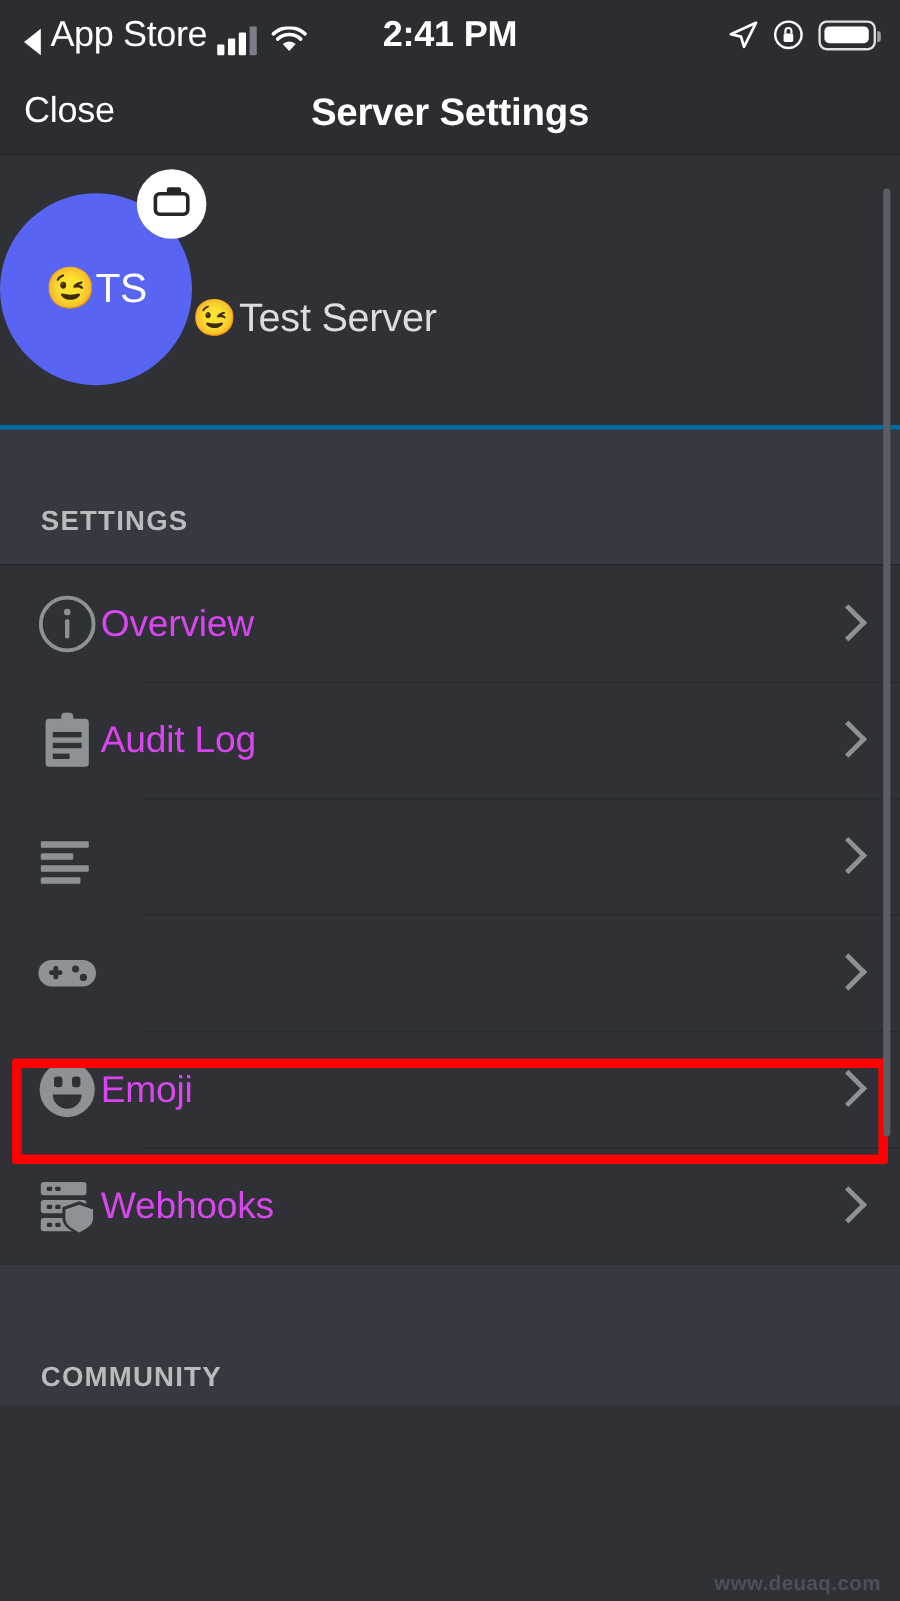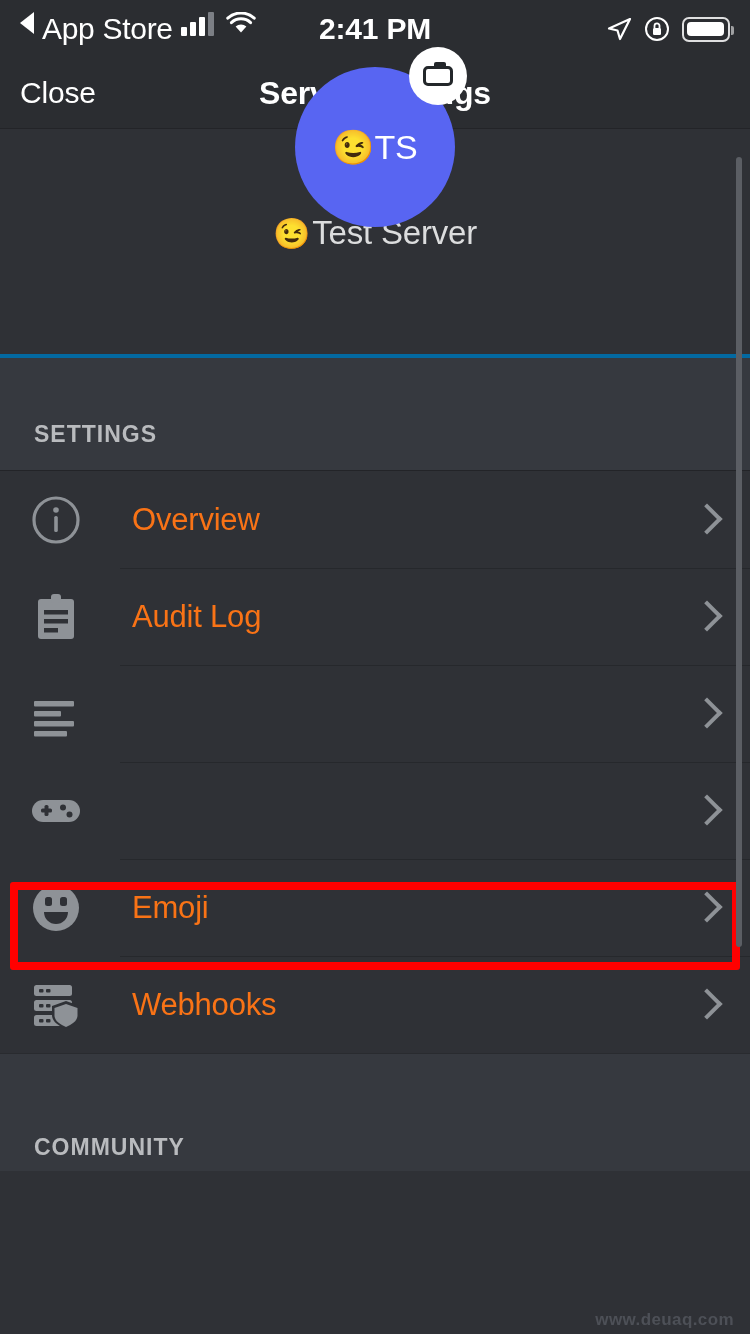--- a/index.html
+++ b/index.html
@@ -20,21 +20,21 @@
 
   
   .statusbar {
     position:relative;
     height:58px;
     background:#2b2d31;
     display:flex;
     align-items:center;
     padding:0 20px;
   }
-  .sb-left { display:flex; align-items:flex-start; gap:8px; }
+  .sb-left { display:flex; align-items:flex-end; gap:8px; }
   .sb-back-tri {
     width:0;height:0;
     border-top:11px solid transparent;
     border-bottom:11px solid transparent;
     border-right:14px solid #ffffff;
   }
   .sb-appname { color:#fff; font-size:30px; letter-spacing:-0.3px; }
   .sb-signal { display:flex; align-items:flex-end; gap:3px; height:24px; }
   .sb-signal i { display:block; width:6px; background:#fff; border-radius:1px; }
   .sb-signal i:nth-child(1){height:9px;}
@@ -85,21 +85,21 @@
   .nav-sep { height:1px; background:#232428; }
 
   
   .scrollbody { position:relative; height:1206px; background:#2f3136; }
 
   
   .server-header {
     position:relative;
     height:225px;
     background:#2f3136;
-    display:flex; flex-direction:column; align-items:center;
+    display:flex; flex-direction:row; align-items:center;
   }
   .avatar-wrap { position:relative; width:160px; height:100px; margin-top:-62px; }
   .avatar {
     width:160px; height:160px; border-radius:50%;
     background:#5865f2;
     display:flex; align-items:center; justify-content:center;
     color:#fff; font-size:34px; letter-spacing:-0.3px;
   }
   .avatar-badge {
     position:absolute; right:-12px; top:-20px;
@@ -146,22 +146,21 @@
   .row + .row::before{
     content:""; position:absolute; left:120px; right:0; top:0;
     height:1px; background:#26282c;
   }
   .row-icon {
     width:56px; height:56px;
     display:flex; align-items:center; justify-content:center;
     flex:0 0 56px;
   }
   .row-label {
-    margin-left:48px;
-    color:#f97316;
+    color:#d946ef;
     font-size:31px;
     letter-spacing:-0.2px;
   }
   .row-chevron {
     margin-left:auto;
     width:34px;height:34px;
     position:relative;
   }
   .row-chevron::before{
     content:"";

